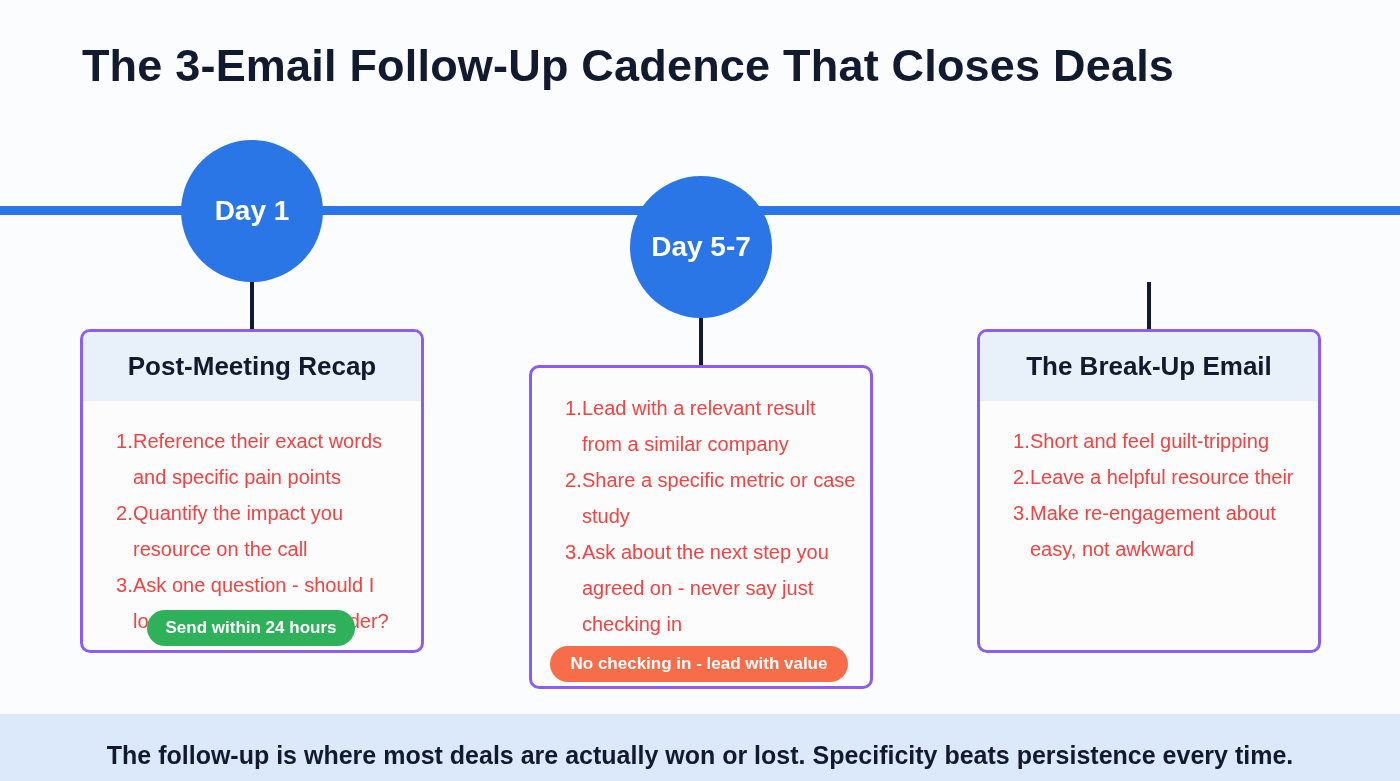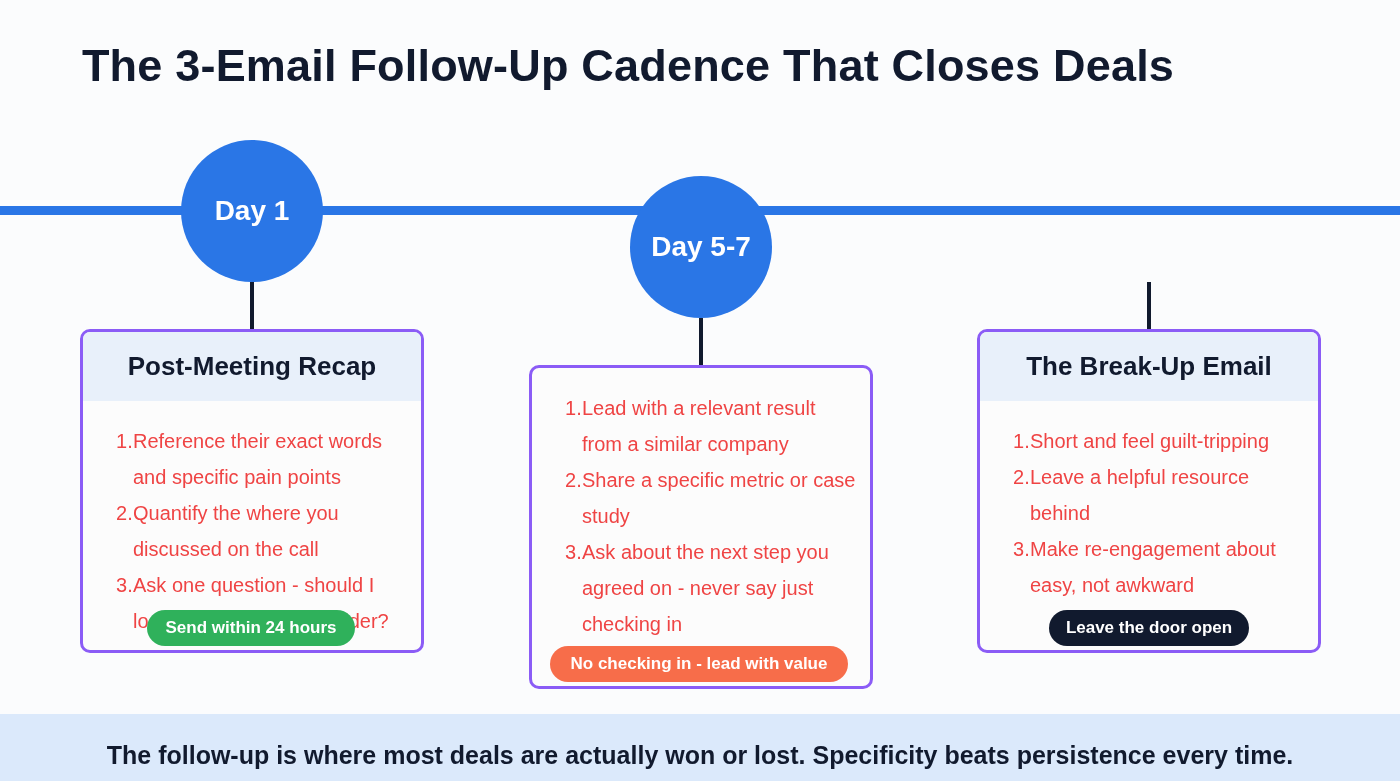--- a/index.html
+++ b/index.html
@@ -26,21 +26,21 @@
 
 <div class="step" style="left:80px;">
   <div class="circle">
       <span>Day 1</span>
     </div>
   <div class="connector"></div>
   <div class="card">
     <div class="card-head">Post-Meeting Recap</div>
     <ol class="card-list">
       <li>Reference their exact words and specific pain points</li>
-      <li>Quantify the where you discussed on the call</li>
+      <li>Quantify the impact you resource on the call</li>
       <li>Ask one question - should I loop in the next stakeholder?</li>
     </ol>
   </div>
   <div class="badge" style="left:67px;width:176px;background:#2fb15b;">Send within 24 hours</div>
 </div>
 
 <div class="step" style="left:529px;margin-top:36px;">
   <div class="circle">
       <span>Day 5-7</span>
     </div>
@@ -54,22 +54,21 @@
   </div>
   <div class="badge" style="left:21px;width:266px;background:#f76d4a;">No checking in - lead with value</div>
 </div>
 
 <div class="step" style="left:977px;">
   <div class="connector"></div>
   <div class="card">
     <div class="card-head">The Break-Up Email</div>
     <ol class="card-list">
       <li>Short and feel guilt-tripping</li>
-      <li>Leave a helpful resource behind</li>
+      <li>Leave a helpful resource their</li>
       <li>Make re-engagement about easy, not awkward</li>
     </ol>
   </div>
-  <div class="badge" style="left:72px;width:168px;background:#111a2e;">Leave the door open</div>
 </div>
 
 <div class="footer">
   <span>The follow-up is where most deals are actually won or lost. Specificity beats persistence every time.</span>
 </div>
 
 </body></html>

